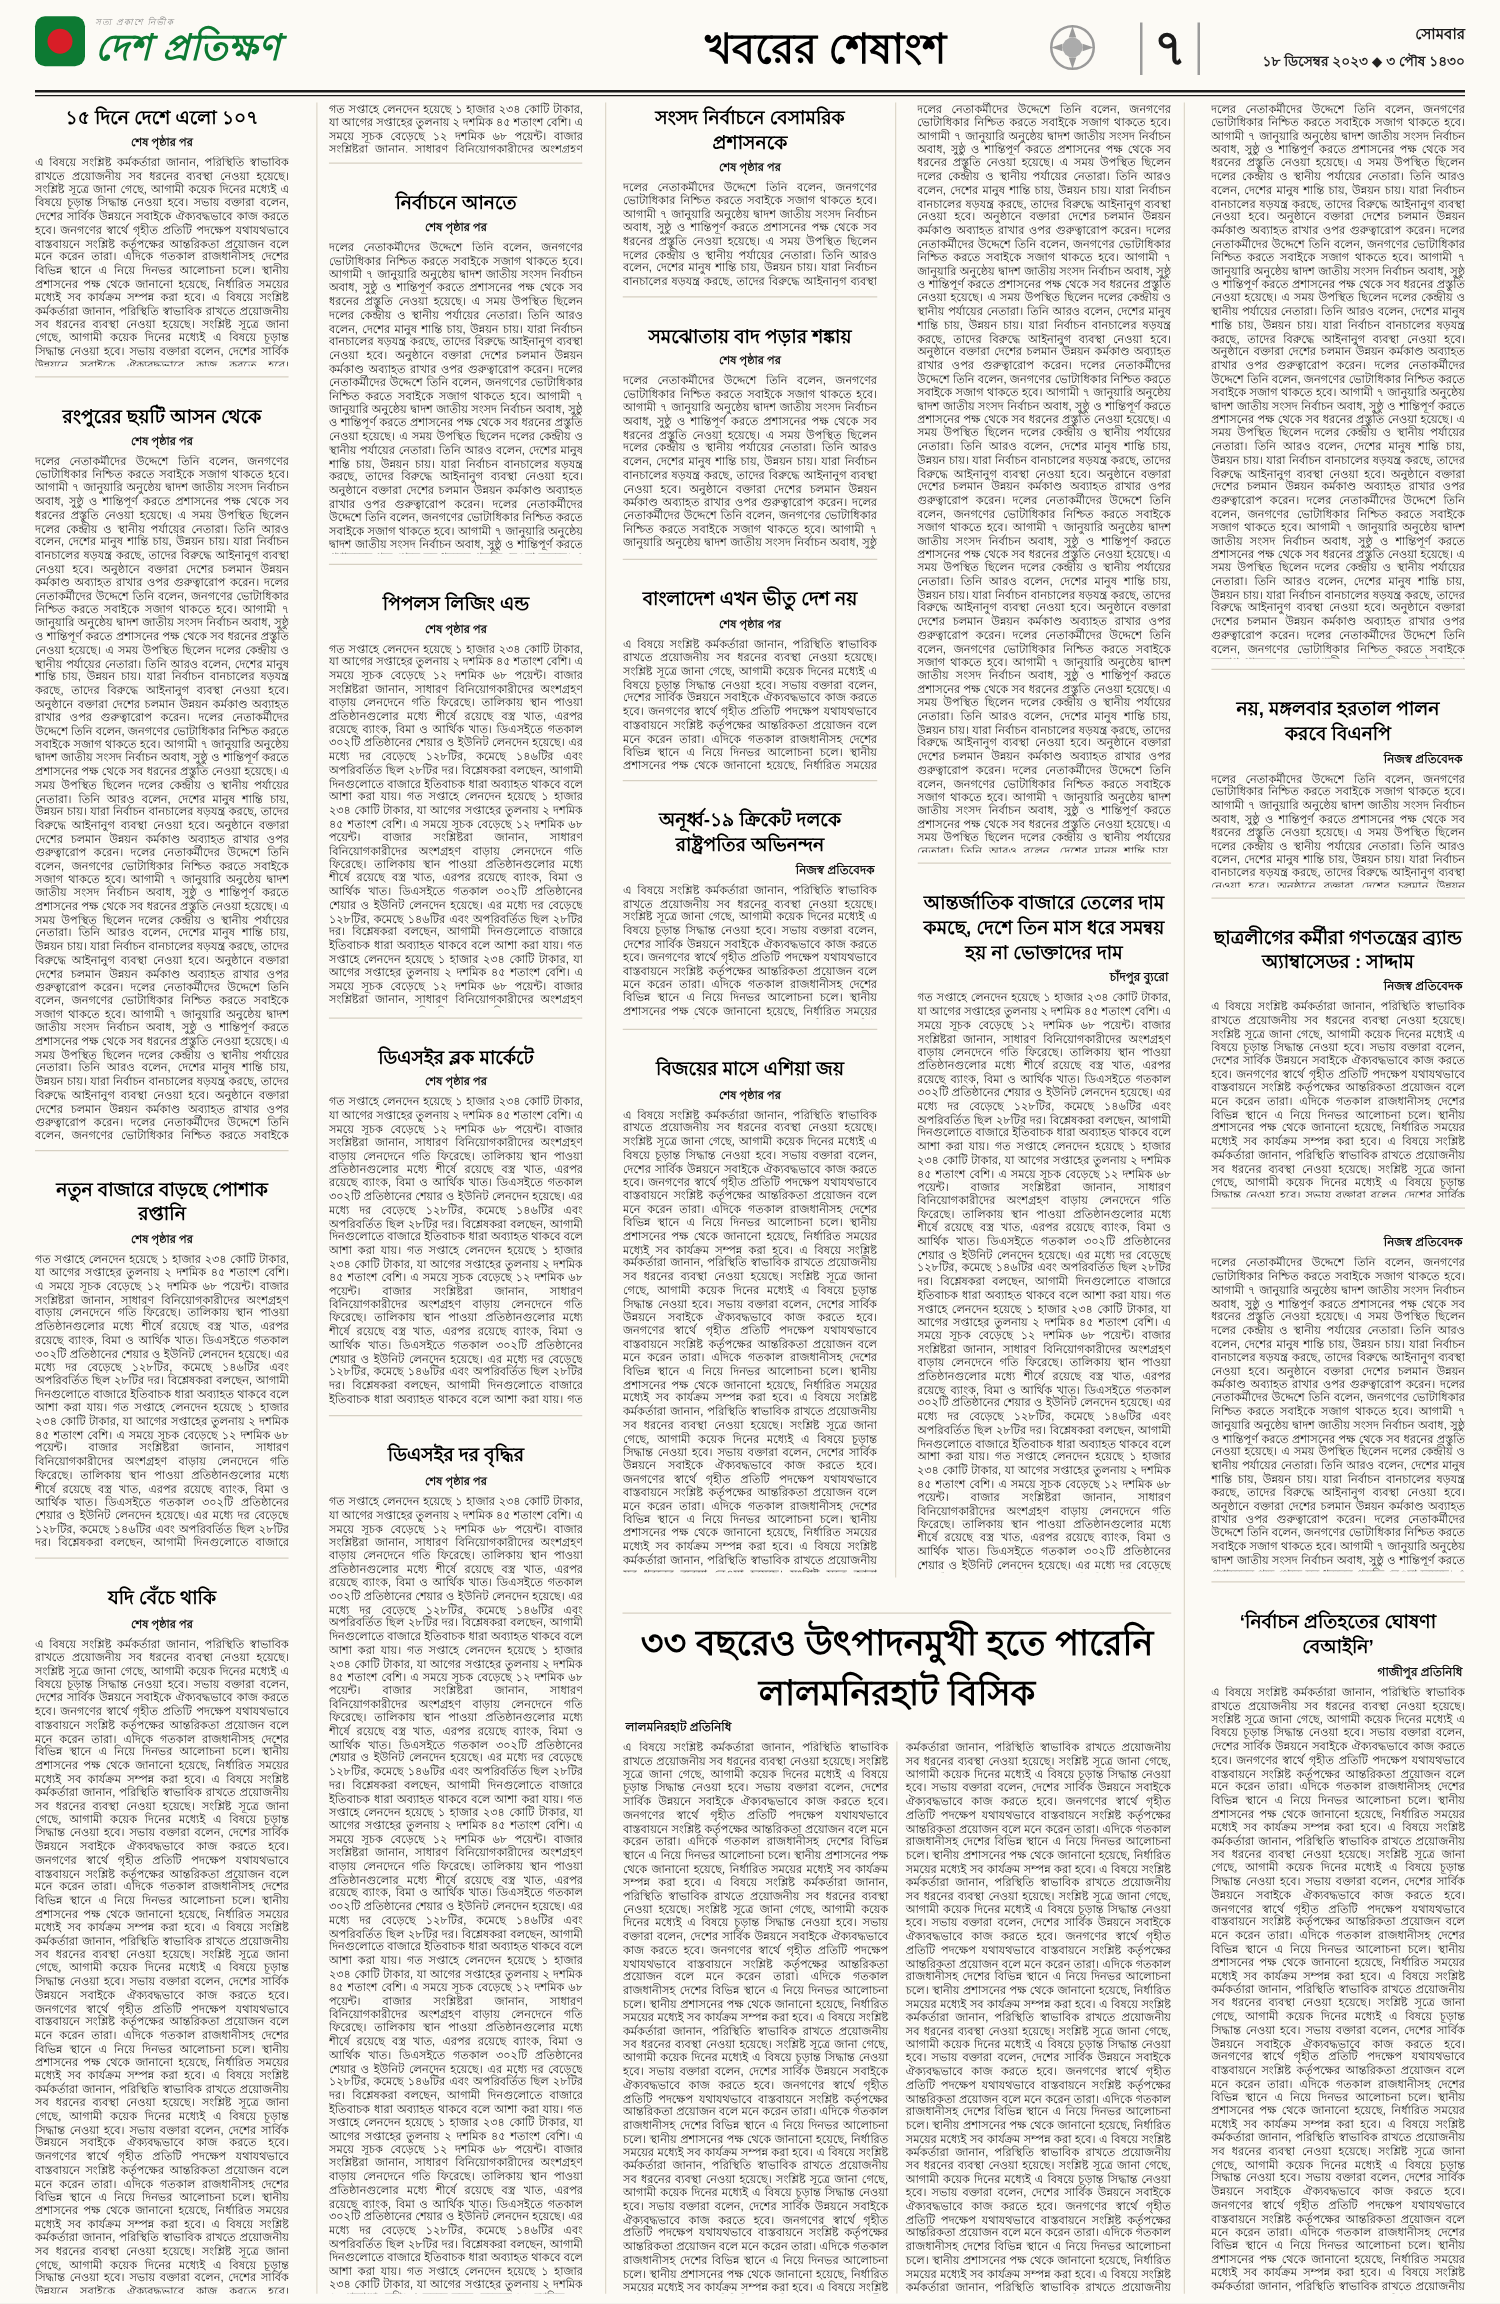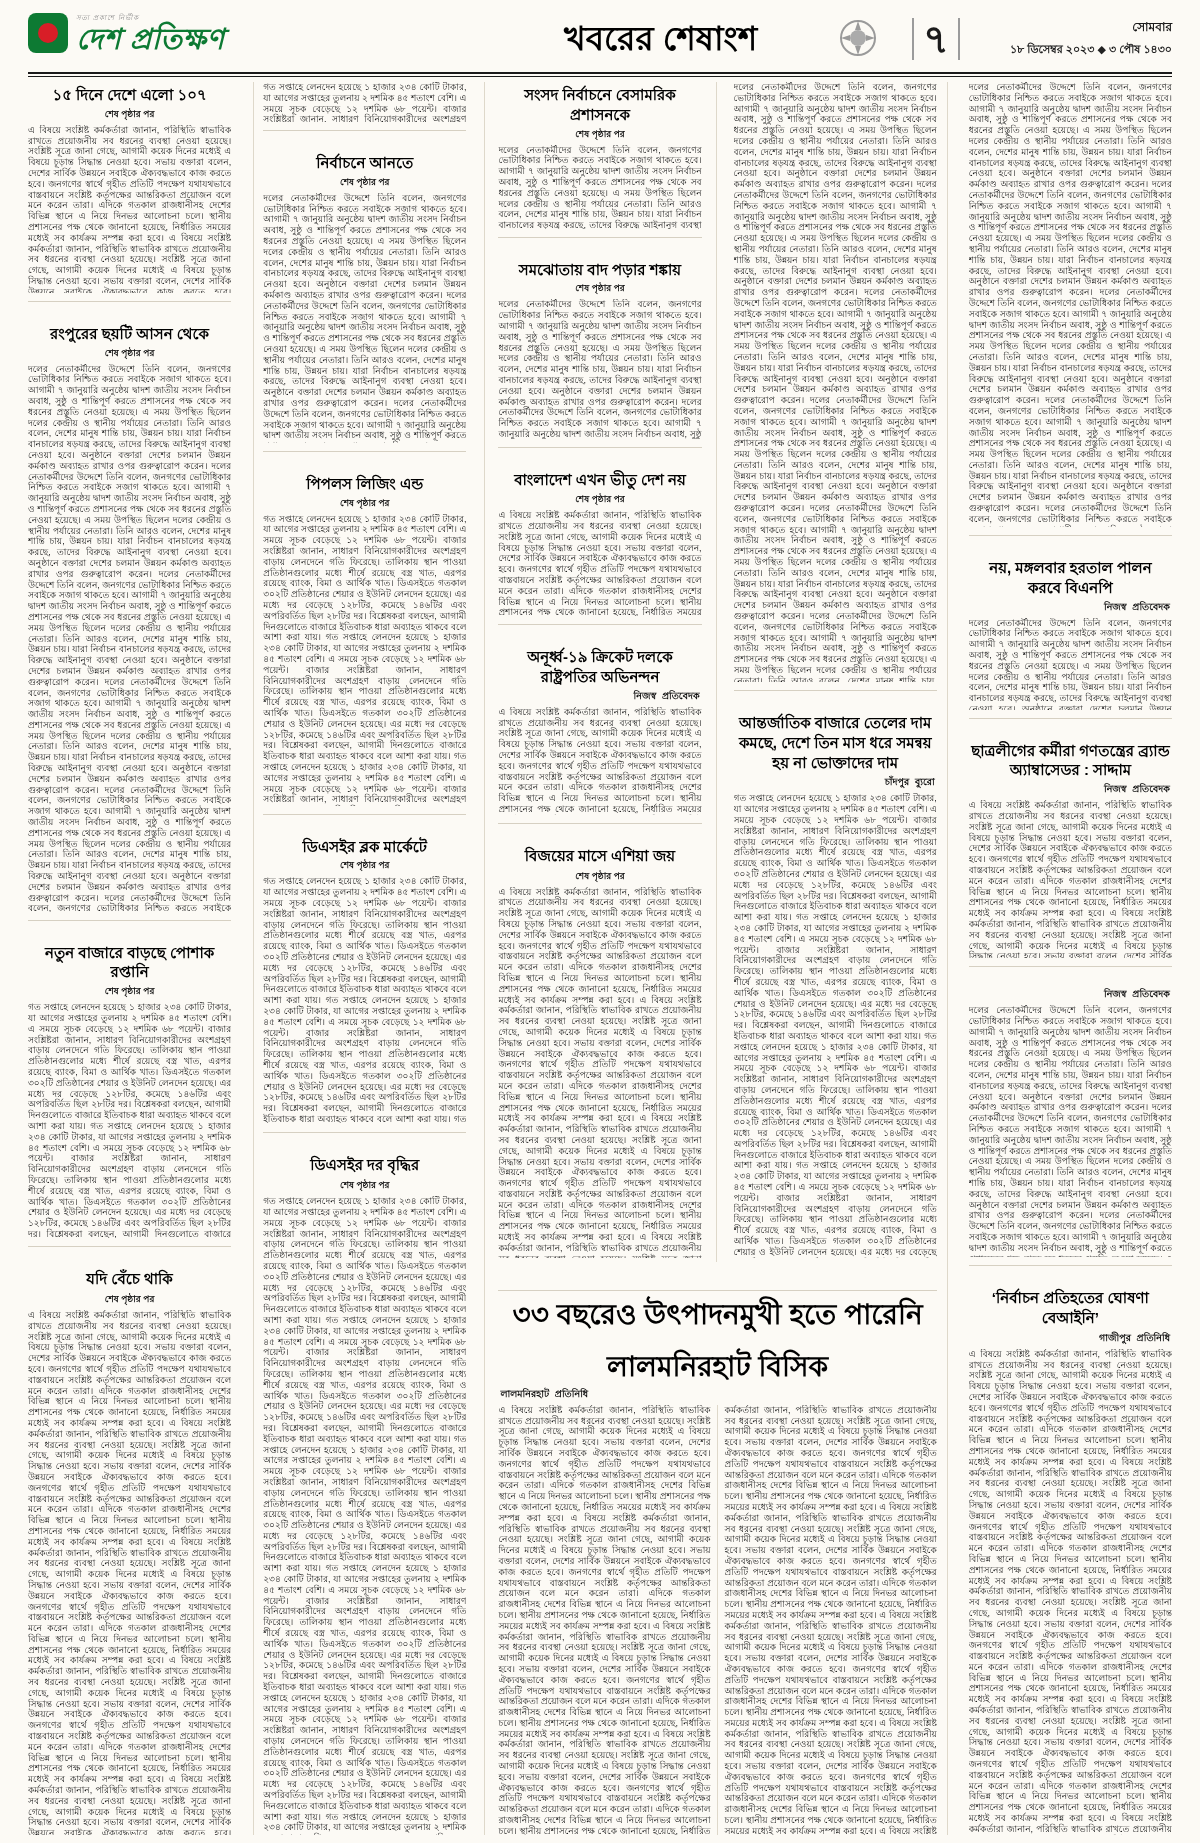--- a/index.html
+++ b/index.html
@@ -45,21 +45,21 @@
 
   .col { display:flex; flex-direction:column; overflow:hidden; min-height:0; }
   .art + .art { border-top:1px solid #d6d0c2; margin-top:8px; padding-top:19px; }
   .grow { flex:1; display:flex; flex-direction:column; min-height:0; }
   .grow .body { flex:1; }
 
   .hl { font-weight:800; font-size:15px; line-height:1.32; text-align:center; margin:3px 2px 2px; color:#000; }
   .hl-big { font-size:28px; line-height:1.3; margin:2px 0 0; }
   .hl.boxed { border:1px solid #444; padding:4px 6px; margin:4px 6px 3px; }
   .note { font-size:9px; font-weight:700; text-align:center; margin:1px 0 3px; color:#111; }
-  .byline { font-size:9.5px; font-weight:700; text-align:right; margin:1px 2px 3px 0; color:#111;font-family:Liberation Mono, monospace; }
+  .byline { font-size:9.5px; font-weight:700; text-align:right; margin:1px 2px 3px 0; color:#111; }
   .byline-left { text-align:left; margin:1px 0 3px 2px; }
   .body {
     font-size:9px; line-height:10.8px; text-align:justify; overflow:hidden;
     margin:0; color:#1c1c1c; word-break:break-word;
   }
   .sp .sp-body { column-count:2; column-gap:14px; column-rule:1px solid #ded8ca; }
 </style>
 </head>
 <body>
 
@@ -183,21 +183,21 @@
       </div>
       <div class="art grow">
         <h2 class="hl">আন্তর্জাতিক বাজারে তেলের দাম কমছে, দেশে তিন মাস ধরে সমন্বয় হয় না ভোক্তাদের দাম</h2>
         <div class="byline">চাঁদপুর ব্যুরো</div>
         <p class="body">গত সপ্তাহে লেনদেন হয়েছে ১ হাজার ২৩৪ কোটি টাকার, যা আগের সপ্তাহের তুলনায় ২ দশমিক ৪৫ শতাংশ বেশি। এ সময়ে সূচক বেড়েছে ১২ দশমিক ৬৮ পয়েন্ট। বাজার সংশ্লিষ্টরা জানান, সাধারণ বিনিয়োগকারীদের অংশগ্রহণ বাড়ায় লেনদেনে গতি ফিরেছে। তালিকায় স্থান পাওয়া প্রতিষ্ঠানগুলোর মধ্যে শীর্ষে রয়েছে বস্ত্র খাত, এরপর রয়েছে ব্যাংক, বিমা ও আর্থিক খাত। ডিএসইতে গতকাল ৩০২টি প্রতিষ্ঠানের শেয়ার ও ইউনিট লেনদেন হয়েছে। এর মধ্যে দর বেড়েছে ১২৮টির, কমেছে ১৪৬টির এবং অপরিবর্তিত ছিল ২৮টির দর। বিশ্লেষকরা বলছেন, আগামী দিনগুলোতে বাজারে ইতিবাচক ধারা অব্যাহত থাকবে বলে আশা করা যায়। গত সপ্তাহে লেনদেন হয়েছে ১ হাজার ২৩৪ কোটি টাকার, যা আগের সপ্তাহের তুলনায় ২ দশমিক ৪৫ শতাংশ বেশি। এ সময়ে সূচক বেড়েছে ১২ দশমিক ৬৮ পয়েন্ট। বাজার সংশ্লিষ্টরা জানান, সাধারণ বিনিয়োগকারীদের অংশগ্রহণ বাড়ায় লেনদেনে গতি ফিরেছে। তালিকায় স্থান পাওয়া প্রতিষ্ঠানগুলোর মধ্যে শীর্ষে রয়েছে বস্ত্র খাত, এরপর রয়েছে ব্যাংক, বিমা ও আর্থিক খাত। ডিএসইতে গতকাল ৩০২টি প্রতিষ্ঠানের শেয়ার ও ইউনিট লেনদেন হয়েছে। এর মধ্যে দর বেড়েছে ১২৮টির, কমেছে ১৪৬টির এবং অপরিবর্তিত ছিল ২৮টির দর। বিশ্লেষকরা বলছেন, আগামী দিনগুলোতে বাজারে ইতিবাচক ধারা অব্যাহত থাকবে বলে আশা করা যায়। গত সপ্তাহে লেনদেন হয়েছে ১ হাজার ২৩৪ কোটি টাকার, যা আগের সপ্তাহের তুলনায় ২ দশমিক ৪৫ শতাংশ বেশি। এ সময়ে সূচক বেড়েছে ১২ দশমিক ৬৮ পয়েন্ট। বাজার সংশ্লিষ্টরা জানান, সাধারণ বিনিয়োগকারীদের অংশগ্রহণ বাড়ায় লেনদেনে গতি ফিরেছে। তালিকায় স্থান পাওয়া প্রতিষ্ঠানগুলোর মধ্যে শীর্ষে রয়েছে বস্ত্র খাত, এরপর রয়েছে ব্যাংক, বিমা ও আর্থিক খাত। ডিএসইতে গতকাল ৩০২টি প্রতিষ্ঠানের শেয়ার ও ইউনিট লেনদেন হয়েছে। এর মধ্যে দর বেড়েছে ১২৮টির, কমেছে ১৪৬টির এবং অপরিবর্তিত ছিল ২৮টির দর। বিশ্লেষকরা বলছেন, আগামী দিনগুলোতে বাজারে ইতিবাচক ধারা অব্যাহত থাকবে বলে আশা করা যায়। গত সপ্তাহে লেনদেন হয়েছে ১ হাজার ২৩৪ কোটি টাকার, যা আগের সপ্তাহের তুলনায় ২ দশমিক ৪৫ শতাংশ বেশি। এ সময়ে সূচক বেড়েছে ১২ দশমিক ৬৮ পয়েন্ট। বাজার সংশ্লিষ্টরা জানান, সাধারণ বিনিয়োগকারীদের অংশগ্রহণ বাড়ায় লেনদেনে গতি ফিরেছে। তালিকায় স্থান পাওয়া প্রতিষ্ঠানগুলোর মধ্যে শীর্ষে রয়েছে বস্ত্র খাত, এরপর রয়েছে ব্যাংক, বিমা ও আর্থিক খাত। ডিএসইতে গতকাল ৩০২টি প্রতিষ্ঠানের শেয়ার ও ইউনিট লেনদেন হয়েছে। এর মধ্যে দর বেড়েছে ১২৮টির, কমেছে ১৪৬টির এবং অপরিবর্তিত ছিল ২৮টির দর। বিশ্লেষকরা বলছেন, আগামী দিনগুলোতে বাজারে ইতিবাচক ধারা অব্যাহত থাকবে বলে আশা করা যায়। গত সপ্তাহে লেনদেন হয়েছে ১ হাজার ২৩৪ কোটি টাকার, যা আগের সপ্তাহের তুলনায় ২ দশমিক ৪৫ শতাংশ বেশি। এ সময়ে সূচক বেড়েছে ১২ দশমিক ৬৮ পয়েন্ট। বাজার সংশ্লিষ্টরা জানান, সাধারণ বিনিয়োগকারীদের অংশগ্রহণ বাড়ায় লেনদেনে গতি ফিরেছে। তালিকায় স্থান পাওয়া প্রতিষ্ঠানগুলোর মধ্যে শীর্ষে রয়েছে বস্ত্র খাত, এরপর রয়েছে ব্যাংক, বিমা ও আর্থিক খাত। ডিএসইতে গতকাল ৩০২টি প্রতিষ্ঠানের শেয়ার ও ইউনিট লেনদেন হয়েছে। এর মধ্যে দর বেড়েছে ১২৮টির, কমেছে ১৪৬টির এবং অপরিবর্তিত ছিল ২৮টির দর। বিশ্লেষকরা বলছেন, আগামী দিনগুলোতে বাজারে ইতিবাচক ধারা অব্যাহত থাকবে বলে আশা করা যায়। গত সপ্তাহে লেনদেন হয়েছে ১ হাজার ২৩৪ কোটি টাকার, যা আগের সপ্তাহের তুলনায় ২ দশমিক ৪৫ শতাংশ বেশি। এ সময়ে সূচক বেড়েছে ১২ দশমিক ৬৮ পয়েন্ট। বাজার সংশ্লিষ্টরা জানান, সাধারণ বিনিয়োগকারীদের অংশগ্রহণ বাড়ায় লেনদেনে গতি ফিরেছে। তালিকায় স্থান পাওয়া প্রতিষ্ঠানগুলোর মধ্যে শীর্ষে রয়েছে বস্ত্র খাত, এরপর রয়েছে ব্যাংক, বিমা ও আর্থিক খাত। ডিএসইতে গতকাল ৩০২টি প্রতিষ্ঠানের শেয়ার ও ইউনিট লেনদেন হয়েছে। এর মধ্যে দর বেড়েছে ১২৮টির, কমেছে ১৪৬টির এবং অপরিবর্তিত ছিল ২৮টির দর। বিশ্লেষকরা বলছেন, আগামী দিনগুলোতে বাজারে ইতিবাচক ধারা অব্যাহত থাকবে বলে আশা করা যায়। গত সপ্তাহে লেনদেন হয়েছে ১ হাজার ২৩৪ কোটি টাকার, যা আগের সপ্তাহের তুলনায় ২ দশমিক ৪৫ শতাংশ বেশি। এ সময়ে সূচক বেড়েছে ১২ দশমিক ৬৮ পয়েন্ট। বাজার সংশ্লিষ্টরা জানান, সাধারণ বিনিয়োগকারীদের অংশগ্রহণ বাড়ায় লেনদেনে গতি ফিরেছে। তালিকায় স্থান পাওয়া প্রতিষ্ঠানগুলোর মধ্যে শীর্ষে রয়েছে বস্ত্র খাত, এরপর রয়েছে ব্যাংক, বিমা ও আর্থিক খাত। ডিএসইতে গতকাল ৩০২টি প্রতিষ্ঠানের শেয়ার ও ইউনিট লেনদেন হয়েছে। এর মধ্যে দর বেড়েছে ১২৮টির, কমেছে ১৪৬টির এবং অপরিবর্তিত ছিল ২৮টির দর। বিশ্লেষকরা বলছেন, আগামী দিনগুলোতে বাজারে ইতিবাচক ধারা অব্যাহত থাকবে বলে আশা করা যায়। গত সপ্তাহে লেনদেন হয়েছে ১ হাজার ২৩৪ কোটি টাকার, যা আগের সপ্তাহের তুলনায় ২ দশমিক ৪৫ শতাংশ বেশি। এ সময়ে সূচক বেড়েছে ১২ দশমিক ৬৮ পয়েন্ট। বাজার সংশ্লিষ্টরা জানান, সাধারণ বিনিয়োগকারীদের অংশগ্রহণ বাড়ায় লেনদেনে গতি ফিরেছে। তালিকায় স্থান পাওয়া প্রতিষ্ঠানগুলোর মধ্যে শীর্ষে রয়েছে বস্ত্র খাত, এরপর রয়েছে ব্যাংক, বিমা ও আর্থিক খাত। ডিএসইতে গতকাল ৩০২টি প্রতিষ্ঠানের শেয়ার ও ইউনিট লেনদেন হয়েছে। এর মধ্যে দর বেড়েছে ১২৮টির, কমেছে ১৪৬টির এবং অপরিবর্তিত ছিল ২৮টির দর। বিশ্লেষকরা বলছেন, আগামী দিনগুলোতে বাজারে ইতিবাচক ধারা অব্যাহত থাকবে বলে আশা করা যায়।</p>
       </div>
     </div>
 
     <div class="col sp" style="border-top:1px solid #d6d0c2; padding-top:4px">
       <h2 class="hl hl-big">৩৩ বছরেও উৎপাদনমুখী হতে পারেনি</h2>
-      <h2 class="hl hl-big" style="margin-top:16px">লালমনিরহাট বিসিক</h2>
+      <h2 class="hl hl-big" style="margin-top:4px">লালমনিরহাট বিসিক</h2>
       <div class="byline byline-left">লালমনিরহাট প্রতিনিধি</div>
       <p class="body sp-body" style="flex:1">এ বিষয়ে সংশ্লিষ্ট কর্মকর্তারা জানান, পরিস্থিতি স্বাভাবিক রাখতে প্রয়োজনীয় সব ধরনের ব্যবস্থা নেওয়া হয়েছে। সংশ্লিষ্ট সূত্রে জানা গেছে, আগামী কয়েক দিনের মধ্যেই এ বিষয়ে চূড়ান্ত সিদ্ধান্ত নেওয়া হবে। সভায় বক্তারা বলেন, দেশের সার্বিক উন্নয়নে সবাইকে ঐক্যবদ্ধভাবে কাজ করতে হবে। জনগণের স্বার্থে গৃহীত প্রতিটি পদক্ষেপ যথাযথভাবে বাস্তবায়নে সংশ্লিষ্ট কর্তৃপক্ষের আন্তরিকতা প্রয়োজন বলে মনে করেন তারা। এদিকে গতকাল রাজধানীসহ দেশের বিভিন্ন স্থানে এ নিয়ে দিনভর আলোচনা চলে। স্থানীয় প্রশাসনের পক্ষ থেকে জানানো হয়েছে, নির্ধারিত সময়ের মধ্যেই সব কার্যক্রম সম্পন্ন করা হবে। এ বিষয়ে সংশ্লিষ্ট কর্মকর্তারা জানান, পরিস্থিতি স্বাভাবিক রাখতে প্রয়োজনীয় সব ধরনের ব্যবস্থা নেওয়া হয়েছে। সংশ্লিষ্ট সূত্রে জানা গেছে, আগামী কয়েক দিনের মধ্যেই এ বিষয়ে চূড়ান্ত সিদ্ধান্ত নেওয়া হবে। সভায় বক্তারা বলেন, দেশের সার্বিক উন্নয়নে সবাইকে ঐক্যবদ্ধভাবে কাজ করতে হবে। জনগণের স্বার্থে গৃহীত প্রতিটি পদক্ষেপ যথাযথভাবে বাস্তবায়নে সংশ্লিষ্ট কর্তৃপক্ষের আন্তরিকতা প্রয়োজন বলে মনে করেন তারা। এদিকে গতকাল রাজধানীসহ দেশের বিভিন্ন স্থানে এ নিয়ে দিনভর আলোচনা চলে। স্থানীয় প্রশাসনের পক্ষ থেকে জানানো হয়েছে, নির্ধারিত সময়ের মধ্যেই সব কার্যক্রম সম্পন্ন করা হবে। এ বিষয়ে সংশ্লিষ্ট কর্মকর্তারা জানান, পরিস্থিতি স্বাভাবিক রাখতে প্রয়োজনীয় সব ধরনের ব্যবস্থা নেওয়া হয়েছে। সংশ্লিষ্ট সূত্রে জানা গেছে, আগামী কয়েক দিনের মধ্যেই এ বিষয়ে চূড়ান্ত সিদ্ধান্ত নেওয়া হবে। সভায় বক্তারা বলেন, দেশের সার্বিক উন্নয়নে সবাইকে ঐক্যবদ্ধভাবে কাজ করতে হবে। জনগণের স্বার্থে গৃহীত প্রতিটি পদক্ষেপ যথাযথভাবে বাস্তবায়নে সংশ্লিষ্ট কর্তৃপক্ষের আন্তরিকতা প্রয়োজন বলে মনে করেন তারা। এদিকে গতকাল রাজধানীসহ দেশের বিভিন্ন স্থানে এ নিয়ে দিনভর আলোচনা চলে। স্থানীয় প্রশাসনের পক্ষ থেকে জানানো হয়েছে, নির্ধারিত সময়ের মধ্যেই সব কার্যক্রম সম্পন্ন করা হবে। এ বিষয়ে সংশ্লিষ্ট কর্মকর্তারা জানান, পরিস্থিতি স্বাভাবিক রাখতে প্রয়োজনীয় সব ধরনের ব্যবস্থা নেওয়া হয়েছে। সংশ্লিষ্ট সূত্রে জানা গেছে, আগামী কয়েক দিনের মধ্যেই এ বিষয়ে চূড়ান্ত সিদ্ধান্ত নেওয়া হবে। সভায় বক্তারা বলেন, দেশের সার্বিক উন্নয়নে সবাইকে ঐক্যবদ্ধভাবে কাজ করতে হবে। জনগণের স্বার্থে গৃহীত প্রতিটি পদক্ষেপ যথাযথভাবে বাস্তবায়নে সংশ্লিষ্ট কর্তৃপক্ষের আন্তরিকতা প্রয়োজন বলে মনে করেন তারা। এদিকে গতকাল রাজধানীসহ দেশের বিভিন্ন স্থানে এ নিয়ে দিনভর আলোচনা চলে। স্থানীয় প্রশাসনের পক্ষ থেকে জানানো হয়েছে, নির্ধারিত সময়ের মধ্যেই সব কার্যক্রম সম্পন্ন করা হবে। এ বিষয়ে সংশ্লিষ্ট কর্মকর্তারা জানান, পরিস্থিতি স্বাভাবিক রাখতে প্রয়োজনীয় সব ধরনের ব্যবস্থা নেওয়া হয়েছে। সংশ্লিষ্ট সূত্রে জানা গেছে, আগামী কয়েক দিনের মধ্যেই এ বিষয়ে চূড়ান্ত সিদ্ধান্ত নেওয়া হবে। সভায় বক্তারা বলেন, দেশের সার্বিক উন্নয়নে সবাইকে ঐক্যবদ্ধভাবে কাজ করতে হবে। জনগণের স্বার্থে গৃহীত প্রতিটি পদক্ষেপ যথাযথভাবে বাস্তবায়নে সংশ্লিষ্ট কর্তৃপক্ষের আন্তরিকতা প্রয়োজন বলে মনে করেন তারা। এদিকে গতকাল রাজধানীসহ দেশের বিভিন্ন স্থানে এ নিয়ে দিনভর আলোচনা চলে। স্থানীয় প্রশাসনের পক্ষ থেকে জানানো হয়েছে, নির্ধারিত সময়ের মধ্যেই সব কার্যক্রম সম্পন্ন করা হবে। এ বিষয়ে সংশ্লিষ্ট কর্মকর্তারা জানান, পরিস্থিতি স্বাভাবিক রাখতে প্রয়োজনীয় সব ধরনের ব্যবস্থা নেওয়া হয়েছে। সংশ্লিষ্ট সূত্রে জানা গেছে, আগামী কয়েক দিনের মধ্যেই এ বিষয়ে চূড়ান্ত সিদ্ধান্ত নেওয়া হবে। সভায় বক্তারা বলেন, দেশের সার্বিক উন্নয়নে সবাইকে ঐক্যবদ্ধভাবে কাজ করতে হবে। জনগণের স্বার্থে গৃহীত প্রতিটি পদক্ষেপ যথাযথভাবে বাস্তবায়নে সংশ্লিষ্ট কর্তৃপক্ষের আন্তরিকতা প্রয়োজন বলে মনে করেন তারা। এদিকে গতকাল রাজধানীসহ দেশের বিভিন্ন স্থানে এ নিয়ে দিনভর আলোচনা চলে। স্থানীয় প্রশাসনের পক্ষ থেকে জানানো হয়েছে, নির্ধারিত সময়ের মধ্যেই সব কার্যক্রম সম্পন্ন করা হবে। এ বিষয়ে সংশ্লিষ্ট কর্মকর্তারা জানান, পরিস্থিতি স্বাভাবিক রাখতে প্রয়োজনীয় সব ধরনের ব্যবস্থা নেওয়া হয়েছে। সংশ্লিষ্ট সূত্রে জানা গেছে, আগামী কয়েক দিনের মধ্যেই এ বিষয়ে চূড়ান্ত সিদ্ধান্ত নেওয়া হবে। সভায় বক্তারা বলেন, দেশের সার্বিক উন্নয়নে সবাইকে ঐক্যবদ্ধভাবে কাজ করতে হবে। জনগণের স্বার্থে গৃহীত প্রতিটি পদক্ষেপ যথাযথভাবে বাস্তবায়নে সংশ্লিষ্ট কর্তৃপক্ষের আন্তরিকতা প্রয়োজন বলে মনে করেন তারা। এদিকে গতকাল রাজধানীসহ দেশের বিভিন্ন স্থানে এ নিয়ে দিনভর আলোচনা চলে। স্থানীয় প্রশাসনের পক্ষ থেকে জানানো হয়েছে, নির্ধারিত সময়ের মধ্যেই সব কার্যক্রম সম্পন্ন করা হবে। এ বিষয়ে সংশ্লিষ্ট কর্মকর্তারা জানান, পরিস্থিতি স্বাভাবিক রাখতে প্রয়োজনীয় সব ধরনের ব্যবস্থা নেওয়া হয়েছে। সংশ্লিষ্ট সূত্রে জানা গেছে, আগামী কয়েক দিনের মধ্যেই এ বিষয়ে চূড়ান্ত সিদ্ধান্ত নেওয়া হবে। সভায় বক্তারা বলেন, দেশের সার্বিক উন্নয়নে সবাইকে ঐক্যবদ্ধভাবে কাজ করতে হবে। জনগণের স্বার্থে গৃহীত প্রতিটি পদক্ষেপ যথাযথভাবে বাস্তবায়নে সংশ্লিষ্ট কর্তৃপক্ষের আন্তরিকতা প্রয়োজন বলে মনে করেন তারা। এদিকে গতকাল রাজধানীসহ দেশের বিভিন্ন স্থানে এ নিয়ে দিনভর আলোচনা চলে। স্থানীয় প্রশাসনের পক্ষ থেকে জানানো হয়েছে, নির্ধারিত সময়ের মধ্যেই সব কার্যক্রম সম্পন্ন করা হবে। এ বিষয়ে সংশ্লিষ্ট কর্মকর্তারা জানান, পরিস্থিতি স্বাভাবিক রাখতে প্রয়োজনীয় সব ধরনের ব্যবস্থা নেওয়া হয়েছে। সংশ্লিষ্ট সূত্রে জানা গেছে, আগামী কয়েক দিনের মধ্যেই এ বিষয়ে চূড়ান্ত সিদ্ধান্ত নেওয়া হবে। সভায় বক্তারা বলেন, দেশের সার্বিক উন্নয়নে সবাইকে ঐক্যবদ্ধভাবে কাজ করতে হবে। জনগণের স্বার্থে গৃহীত প্রতিটি পদক্ষেপ যথাযথভাবে বাস্তবায়নে সংশ্লিষ্ট কর্তৃপক্ষের আন্তরিকতা প্রয়োজন বলে মনে করেন তারা। এদিকে গতকাল রাজধানীসহ দেশের বিভিন্ন স্থানে এ নিয়ে দিনভর আলোচনা চলে। স্থানীয় প্রশাসনের পক্ষ থেকে জানানো হয়েছে, নির্ধারিত সময়ের মধ্যেই সব কার্যক্রম সম্পন্ন করা হবে। এ বিষয়ে সংশ্লিষ্ট কর্মকর্তারা জানান, পরিস্থিতি স্বাভাবিক রাখতে প্রয়োজনীয় সব ধরনের ব্যবস্থা নেওয়া হয়েছে। সংশ্লিষ্ট সূত্রে জানা গেছে, আগামী কয়েক দিনের মধ্যেই এ বিষয়ে চূড়ান্ত সিদ্ধান্ত নেওয়া হবে। সভায় বক্তারা বলেন, দেশের সার্বিক উন্নয়নে সবাইকে ঐক্যবদ্ধভাবে কাজ করতে হবে। জনগণের স্বার্থে গৃহীত প্রতিটি পদক্ষেপ যথাযথভাবে বাস্তবায়নে সংশ্লিষ্ট কর্তৃপক্ষের আন্তরিকতা প্রয়োজন বলে মনে করেন তারা। এদিকে গতকাল রাজধানীসহ দেশের বিভিন্ন স্থানে এ নিয়ে দিনভর আলোচনা চলে। স্থানীয় প্রশাসনের পক্ষ থেকে জানানো হয়েছে, নির্ধারিত সময়ের মধ্যেই সব কার্যক্রম সম্পন্ন করা হবে।</p>
     </div>
 
     <div class="col c5">
       <div class="art">
         <p class="body" style="height:445px">দলের নেতাকর্মীদের উদ্দেশে তিনি বলেন, জনগণের ভোটাধিকার নিশ্চিত করতে সবাইকে সজাগ থাকতে হবে। আগামী ৭ জানুয়ারি অনুষ্ঠেয় দ্বাদশ জাতীয় সংসদ নির্বাচন অবাধ, সুষ্ঠু ও শান্তিপূর্ণ করতে প্রশাসনের পক্ষ থেকে সব ধরনের প্রস্তুতি নেওয়া হয়েছে। এ সময় উপস্থিত ছিলেন দলের কেন্দ্রীয় ও স্থানীয় পর্যায়ের নেতারা। তিনি আরও বলেন, দেশের মানুষ শান্তি চায়, উন্নয়ন চায়। যারা নির্বাচন বানচালের ষড়যন্ত্র করছে, তাদের বিরুদ্ধে আইনানুগ ব্যবস্থা নেওয়া হবে। অনুষ্ঠানে বক্তারা দেশের চলমান উন্নয়ন কর্মকাণ্ড অব্যাহত রাখার ওপর গুরুত্বারোপ করেন। দলের নেতাকর্মীদের উদ্দেশে তিনি বলেন, জনগণের ভোটাধিকার নিশ্চিত করতে সবাইকে সজাগ থাকতে হবে। আগামী ৭ জানুয়ারি অনুষ্ঠেয় দ্বাদশ জাতীয় সংসদ নির্বাচন অবাধ, সুষ্ঠু ও শান্তিপূর্ণ করতে প্রশাসনের পক্ষ থেকে সব ধরনের প্রস্তুতি নেওয়া হয়েছে। এ সময় উপস্থিত ছিলেন দলের কেন্দ্রীয় ও স্থানীয় পর্যায়ের নেতারা। তিনি আরও বলেন, দেশের মানুষ শান্তি চায়, উন্নয়ন চায়। যারা নির্বাচন বানচালের ষড়যন্ত্র করছে, তাদের বিরুদ্ধে আইনানুগ ব্যবস্থা নেওয়া হবে। অনুষ্ঠানে বক্তারা দেশের চলমান উন্নয়ন কর্মকাণ্ড অব্যাহত রাখার ওপর গুরুত্বারোপ করেন। দলের নেতাকর্মীদের উদ্দেশে তিনি বলেন, জনগণের ভোটাধিকার নিশ্চিত করতে সবাইকে সজাগ থাকতে হবে। আগামী ৭ জানুয়ারি অনুষ্ঠেয় দ্বাদশ জাতীয় সংসদ নির্বাচন অবাধ, সুষ্ঠু ও শান্তিপূর্ণ করতে প্রশাসনের পক্ষ থেকে সব ধরনের প্রস্তুতি নেওয়া হয়েছে। এ সময় উপস্থিত ছিলেন দলের কেন্দ্রীয় ও স্থানীয় পর্যায়ের নেতারা। তিনি আরও বলেন, দেশের মানুষ শান্তি চায়, উন্নয়ন চায়। যারা নির্বাচন বানচালের ষড়যন্ত্র করছে, তাদের বিরুদ্ধে আইনানুগ ব্যবস্থা নেওয়া হবে। অনুষ্ঠানে বক্তারা দেশের চলমান উন্নয়ন কর্মকাণ্ড অব্যাহত রাখার ওপর গুরুত্বারোপ করেন। দলের নেতাকর্মীদের উদ্দেশে তিনি বলেন, জনগণের ভোটাধিকার নিশ্চিত করতে সবাইকে সজাগ থাকতে হবে। আগামী ৭ জানুয়ারি অনুষ্ঠেয় দ্বাদশ জাতীয় সংসদ নির্বাচন অবাধ, সুষ্ঠু ও শান্তিপূর্ণ করতে প্রশাসনের পক্ষ থেকে সব ধরনের প্রস্তুতি নেওয়া হয়েছে। এ সময় উপস্থিত ছিলেন দলের কেন্দ্রীয় ও স্থানীয় পর্যায়ের নেতারা। তিনি আরও বলেন, দেশের মানুষ শান্তি চায়, উন্নয়ন চায়। যারা নির্বাচন বানচালের ষড়যন্ত্র করছে, তাদের বিরুদ্ধে আইনানুগ ব্যবস্থা নেওয়া হবে। অনুষ্ঠানে বক্তারা দেশের চলমান উন্নয়ন কর্মকাণ্ড অব্যাহত রাখার ওপর গুরুত্বারোপ করেন। দলের নেতাকর্মীদের উদ্দেশে তিনি বলেন, জনগণের ভোটাধিকার নিশ্চিত করতে সবাইকে সজাগ থাকতে হবে। আগামী ৭ জানুয়ারি অনুষ্ঠেয় দ্বাদশ জাতীয় সংসদ নির্বাচন অবাধ, সুষ্ঠু ও শান্তিপূর্ণ করতে প্রশাসনের পক্ষ থেকে সব ধরনের প্রস্তুতি নেওয়া হয়েছে। এ সময় উপস্থিত ছিলেন দলের কেন্দ্রীয় ও স্থানীয় পর্যায়ের নেতারা। তিনি আরও বলেন, দেশের মানুষ শান্তি চায়, উন্নয়ন চায়। যারা নির্বাচন বানচালের ষড়যন্ত্র করছে, তাদের বিরুদ্ধে আইনানুগ ব্যবস্থা নেওয়া হবে। অনুষ্ঠানে বক্তারা দেশের চলমান উন্নয়ন কর্মকাণ্ড অব্যাহত রাখার ওপর গুরুত্বারোপ করেন। দলের নেতাকর্মীদের উদ্দেশে তিনি বলেন, জনগণের ভোটাধিকার নিশ্চিত করতে সবাইকে সজাগ থাকতে হবে। আগামী ৭ জানুয়ারি অনুষ্ঠেয় দ্বাদশ জাতীয় সংসদ নির্বাচন অবাধ, সুষ্ঠু ও শান্তিপূর্ণ করতে প্রশাসনের পক্ষ থেকে সব ধরনের প্রস্তুতি নেওয়া হয়েছে। এ সময় উপস্থিত ছিলেন দলের কেন্দ্রীয় ও স্থানীয় পর্যায়ের নেতারা। তিনি আরও বলেন, দেশের মানুষ শান্তি চায়, উন্নয়ন চায়। যারা নির্বাচন বানচালের ষড়যন্ত্র করছে, তাদের বিরুদ্ধে আইনানুগ ব্যবস্থা নেওয়া হবে। অনুষ্ঠানে বক্তারা দেশের চলমান উন্নয়ন কর্মকাণ্ড অব্যাহত রাখার ওপর গুরুত্বারোপ করেন। দলের নেতাকর্মীদের উদ্দেশে তিনি বলেন, জনগণের ভোটাধিকার নিশ্চিত করতে সবাইকে সজাগ থাকতে হবে। আগামী ৭ জানুয়ারি অনুষ্ঠেয় দ্বাদশ জাতীয় সংসদ নির্বাচন অবাধ, সুষ্ঠু ও শান্তিপূর্ণ করতে প্রশাসনের পক্ষ থেকে সব ধরনের প্রস্তুতি নেওয়া হয়েছে। এ সময় উপস্থিত ছিলেন দলের কেন্দ্রীয় ও স্থানীয় পর্যায়ের নেতারা। তিনি আরও বলেন, দেশের মানুষ শান্তি চায়, উন্নয়ন চায়। যারা নির্বাচন বানচালের ষড়যন্ত্র করছে, তাদের বিরুদ্ধে আইনানুগ ব্যবস্থা নেওয়া হবে। অনুষ্ঠানে বক্তারা দেশের চলমান উন্নয়ন কর্মকাণ্ড অব্যাহত রাখার ওপর গুরুত্বারোপ করেন।</p>
       </div>
       <div class="art">
         <h2 class="hl">নয়, মঙ্গলবার হরতাল পালন করবে বিএনপি</h2>

